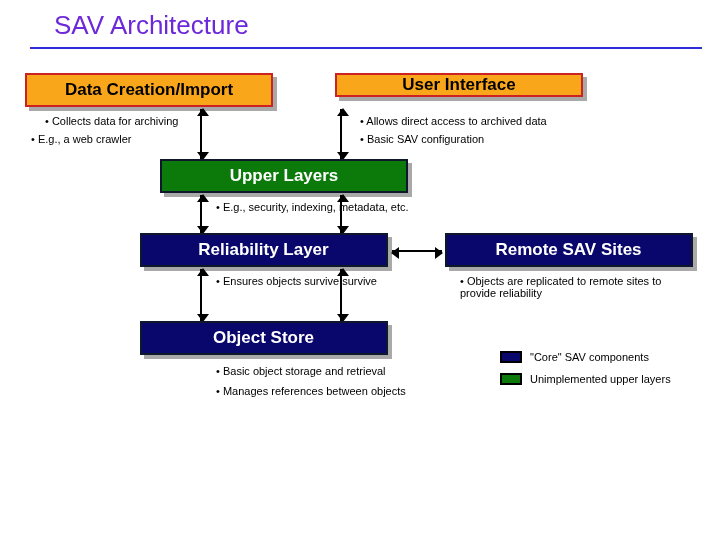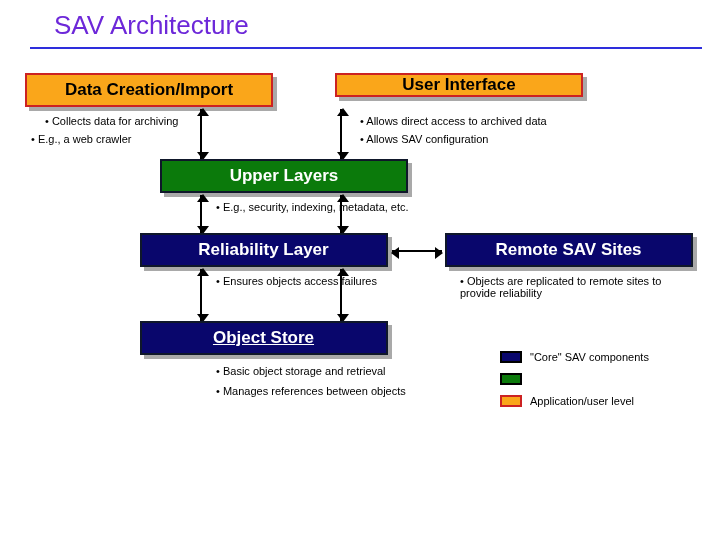--- a/index.html
+++ b/index.html
@@ -76,50 +76,47 @@
 <hr class="title-rule">
 
 <div class="canvas">
 
   <div class="block appusr" style="left:25px; top:24px; width:248px; height:34px;">Data Creation/Import</div>
   <div class="block appusr" style="left:335px; top:24px; width:248px; height:24px;">User Interface</div>
 
   <div class="bullet" style="left:45px; top:66px;">Collects data for archiving</div>
   <div class="bullet" style="left:31px; top:84px;">E.g., a web crawler</div>
   <div class="bullet" style="left:360px; top:66px;">Allows direct access to archived data</div>
-  <div class="bullet" style="left:360px; top:84px;">Allows SAV configuration</div>
+  <div class="bullet" style="left:360px; top:84px;">Basic SAV configuration</div>
 
   <div class="varrow" style="left:200px; top:60px; height:50px;"></div>
   <div class="varrow" style="left:340px; top:60px; height:50px;"></div>
 
   <div class="block unimpl" style="left:140px; top:110px; width:248px; height:34px;margin-left:20px;">Upper Layers</div>
   <div class="bullet" style="left:216px; top:152px;">E.g., security, indexing, metadata, etc.</div>
 
   <div class="varrow" style="left:200px; top:146px; height:38px;"></div>
   <div class="varrow" style="left:340px; top:146px; height:38px;"></div>
 
   <div class="block core" style="left:140px; top:184px; width:248px; height:34px;">Reliability Layer</div>
   <div class="block core" style="left:445px; top:184px; width:248px; height:34px;">Remote SAV Sites</div>
   <div class="harrow" style="left:392px; top:201px; width:50px;"></div>
 
-  <div class="bullet" style="left:216px; top:226px;">Ensures objects access failures</div>
+  <div class="bullet" style="left:216px; top:226px;">Ensures objects survive survive</div>
   <div class="bullet" style="left:460px; top:226px; width:232px;">Objects are replicated to remote sites to provide reliability</div>
 
   <div class="varrow" style="left:200px; top:220px; height:52px;"></div>
   <div class="varrow" style="left:340px; top:220px; height:52px;"></div>
 
-  <div class="block core" style="left:140px; top:272px; width:248px; height:34px;text-decoration:underline;">Object Store</div>
+  <div class="block core" style="left:140px; top:272px; width:248px; height:34px;">Object Store</div>
   <div class="bullet" style="left:216px; top:316px;">Basic object storage and retrieval</div>
   <div class="bullet" style="left:216px; top:336px;">Manages references between objects</div>
 
   <div class="legend" style="left:500px; top:302px;">
     <span class="sw sw-core"></span>
     <span>"Core" SAV components</span>
   </div>
   <div class="legend" style="left:500px; top:324px;">
     <span class="sw sw-unimpl"></span>
-  </div>
-  <div class="legend" style="left:500px; top:346px;">
-    <span class="sw sw-appusr"></span>
-    <span>Application/user level</span>
+    <span>Unimplemented upper layers</span>
   </div>
 
 </div>
 
 </body></html>

